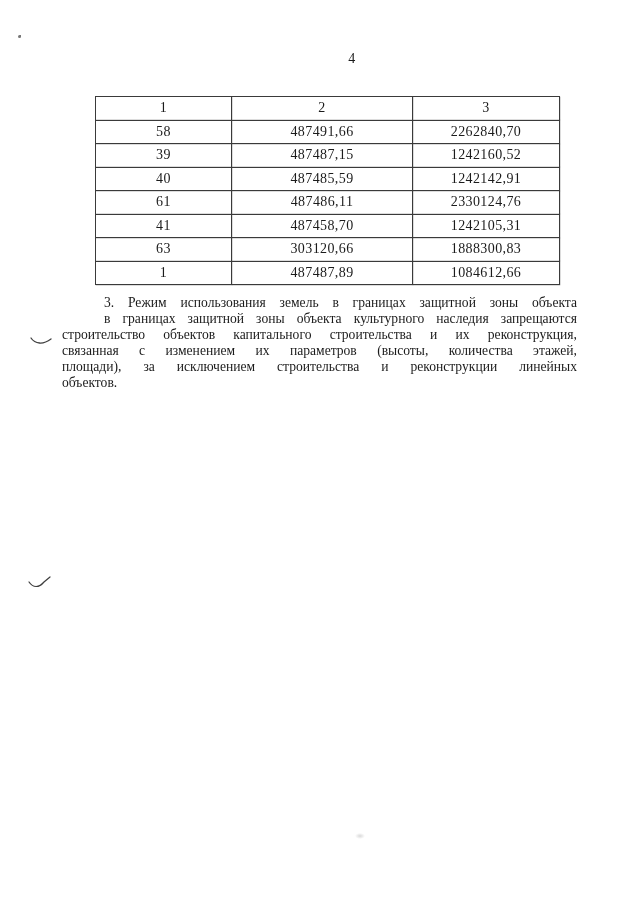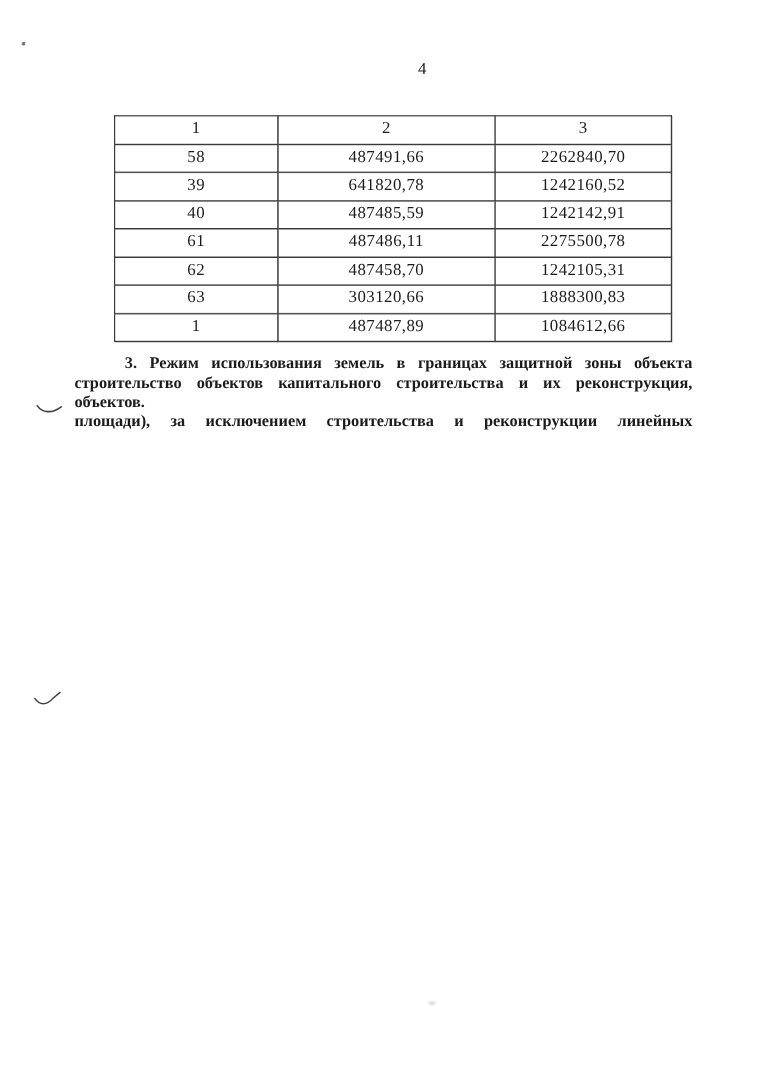--- a/index.html
+++ b/index.html
@@ -71,21 +71,20 @@
     top: 295px;
     width: 515px;
     font-size: 13.6px;
     line-height: 16.1px;
   }
   .tline {
     white-space: nowrap;
     text-align: justify;
     text-align-last: justify;
     overflow: visible;
-    font-weight: bold;
   }
   .tline.indent { padding-left: 42px; }
   .tline.last {
     text-align-last: left;
   }
 
   
   .pen-mark { position: absolute; }
   .pen-mark-1 { left: 30px; top: 334px; }
   .pen-mark-2 { left: 27px; top: 575px; }
@@ -119,35 +118,35 @@
       <th>2</th>
       <th>3</th>
     </tr>
     <tr>
       <td>58</td>
       <td>487491,66</td>
       <td>2262840,70</td>
     </tr>
     <tr>
       <td>39</td>
-      <td>641820,78</td>
+      <td>487487,15</td>
       <td>1242160,52</td>
     </tr>
     <tr>
       <td>40</td>
       <td>487485,59</td>
       <td>1242142,91</td>
     </tr>
     <tr>
       <td>61</td>
       <td>487486,11</td>
-      <td>2275500,78</td>
+      <td>2330124,76</td>
     </tr>
     <tr>
-      <td>62</td>
+      <td>41</td>
       <td>487458,70</td>
       <td>1242105,31</td>
     </tr>
     <tr>
       <td>63</td>
       <td>303120,66</td>
       <td>1888300,83</td>
     </tr>
     <tr>
       <td>1</td>
@@ -156,22 +155,24 @@
     </tr>
   </tbody>
 </table>
 
 <svg class="pen-mark pen-mark-1" width="24" height="14" viewBox="0 0 24 14">
   <path d="M1 4 C5 10, 13 11, 21 5" fill="none" stroke="#3f3f3f" stroke-width="1.3" stroke-linecap="round"></path>
 </svg>
 
 <div class="body-text">
   <div class="tline indent">3. Режим использования земель в границах защитной зоны объекта</div>
+  <div class="tline indent">в границах защитной зоны объекта культурного наследия запрещаются</div>
   <div class="tline">строительство объектов капитального строительства и их реконструкция,</div>
+  <div class="tline">связанная с изменением их параметров (высоты, количества этажей,</div>
+  <div class="tline">площади), за исключением строительства и реконструкции линейных</div>
   <div class="tline last">объектов.</div>
-  <div class="tline">площади), за исключением строительства и реконструкции линейных</div>
 </div>
 
 <svg class="pen-mark pen-mark-2" width="26" height="16" viewBox="0 0 26 16">
   <path d="M2 7 C6 13, 12 13, 17 7 L23 2" fill="none" stroke="#3f3f3f" stroke-width="1.2" stroke-linecap="round"></path>
 </svg>
 
 <div class="smudge"></div>
 
 </body></html>

